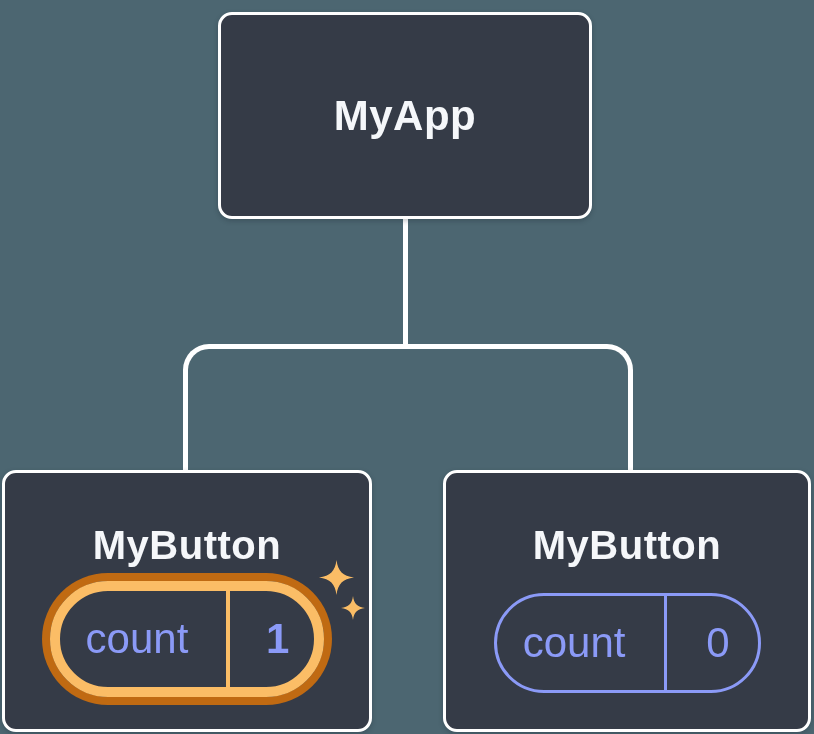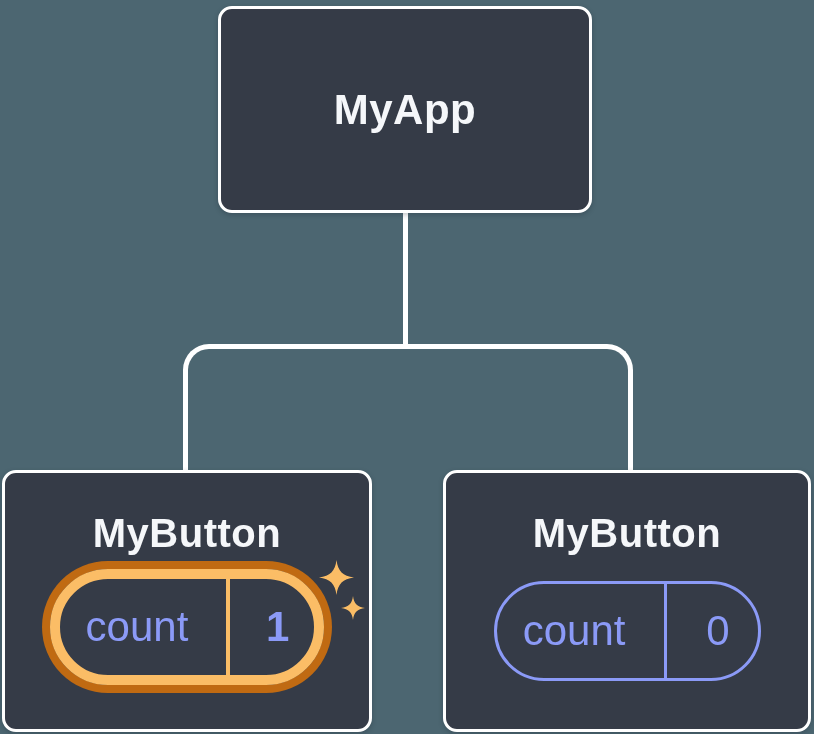--- a/index.html
+++ b/index.html
@@ -43,21 +43,21 @@
     border: 3px solid #ffffff;
     border-radius: 14px;
     box-shadow: 0 2px 5px rgba(20, 28, 38, 0.25);
     box-sizing: border-box;
     display: flex;
     flex-direction: column;
     align-items: center;
   }
   .node-root {
     left: 218px;
-    top: 6px;
+    top: 12px;
     width: 374px;
     height: 207px;
     justify-content: center;
   }
   .node-child-left {
     left: 2px;
     top: 470px;
     width: 370px;
     height: 262px;
   }
@@ -69,21 +69,21 @@
   }
   .node-title {
     color: #f5f7fa;
     font-size: 42px;
     font-weight: 600;
     letter-spacing: 0.5px;
     line-height: 1;
   }
   .node-child-left .node-title,
   .node-child-right .node-title {
-    margin-top: 40px;
+    margin-top: 52px;
     font-size: 40px;
   }
 
   
   .pill {
     display: flex;
     align-items: stretch;
     box-sizing: border-box;
     border-radius: 999px;
     overflow: hidden;

